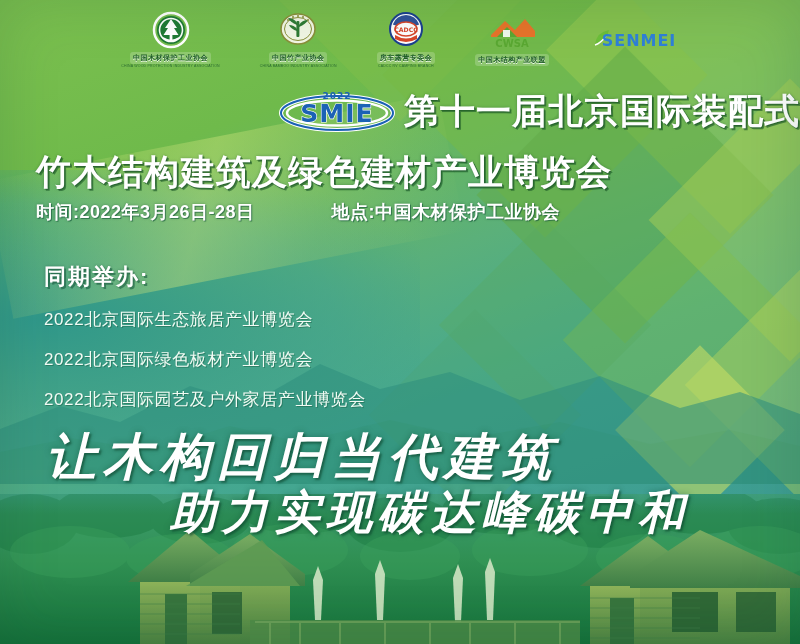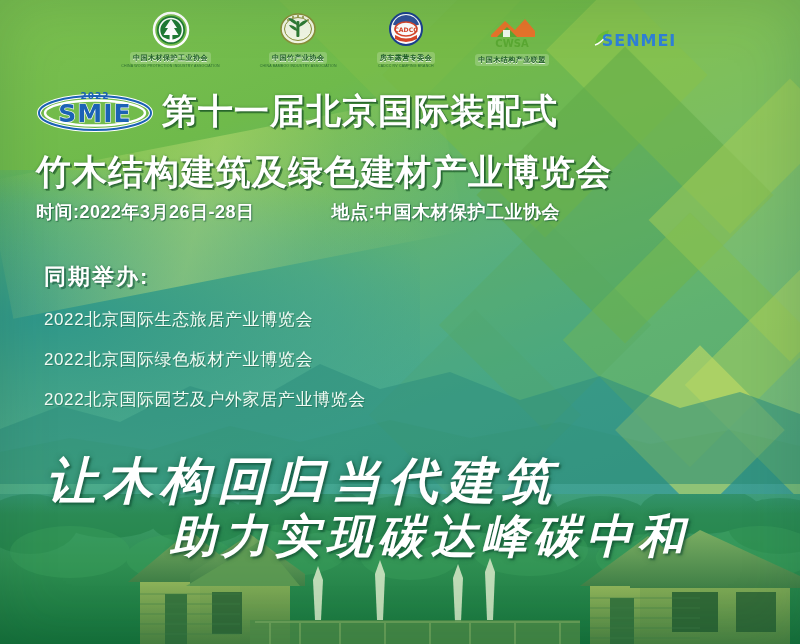--- a/index.html
+++ b/index.html
@@ -67,21 +67,21 @@
     font-size:7px;color:#1d5e24;font-weight:bold;letter-spacing:.5px;
     text-shadow:0 1px 0 rgba(255,255,255,.85);white-space:nowrap;margin-top:1px;
   }
   .logo .en{font-size:3.5px;color:#2a6b30;white-space:nowrap;letter-spacing:.2px;}
   .logo-plate{
     background:rgba(255,255,255,.20);border-radius:3px;padding:1px 3px;
   }
 
   
   .headline-block{position:absolute;left:0;top:86px;width:800px;z-index:5;}
-  .hl-line1{display:flex;align-items:center;padding-left:36px;height:50px;}
+  .hl-line1{display:flex;align-items:center;height:50px;justify-content:flex-end;}
   .smie{
     position:relative;width:118px;height:44px;margin-right:8px;flex:0 0 auto;
   }
   .title1,.title2{
     font-family:"DejaVu Sans","Liberation Sans",sans-serif;
     font-weight:bold;color:#ffffff;
     letter-spacing:1px;
     text-shadow:
       2px 2px 0 rgba(20,80,35,.55),
       1px 1px 0 rgba(20,80,35,.45),
@@ -112,21 +112,20 @@
 
   
   .slogan1,.slogan2{
     position:absolute;z-index:7;
     font-family:"DejaVu Serif","Liberation Serif",serif;
     font-weight:bold;color:#ffffff;
     font-style:italic;
     text-shadow:
       2px 2px 2px rgba(12,70,45,.55),
       0 0 6px rgba(12,70,45,.45);
-    margin-top: 24px;
   }
   .slogan1{left:46px;top:424px;font-size:50px;letter-spacing:7px;}
   .slogan2{left:170px;top:482px;font-size:46px;letter-spacing:6px;}
 
   .vignette{
     position:absolute;inset:0;z-index:9;pointer-events:none;
     box-shadow:inset 0 0 60px rgba(20,70,50,.18);
   }
 </style>
 </head>

